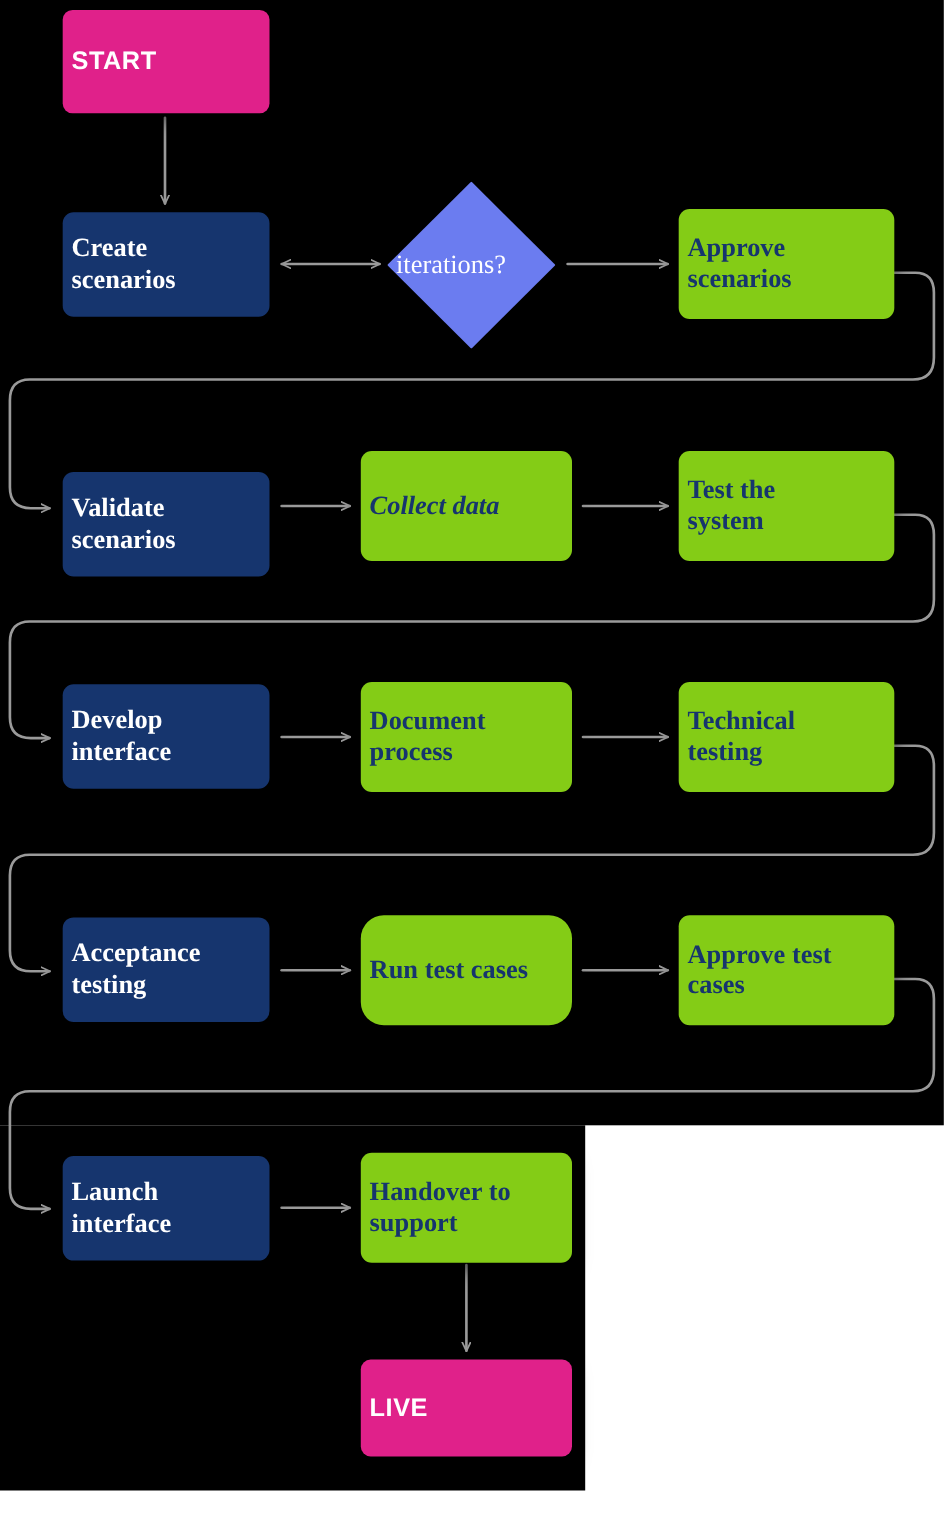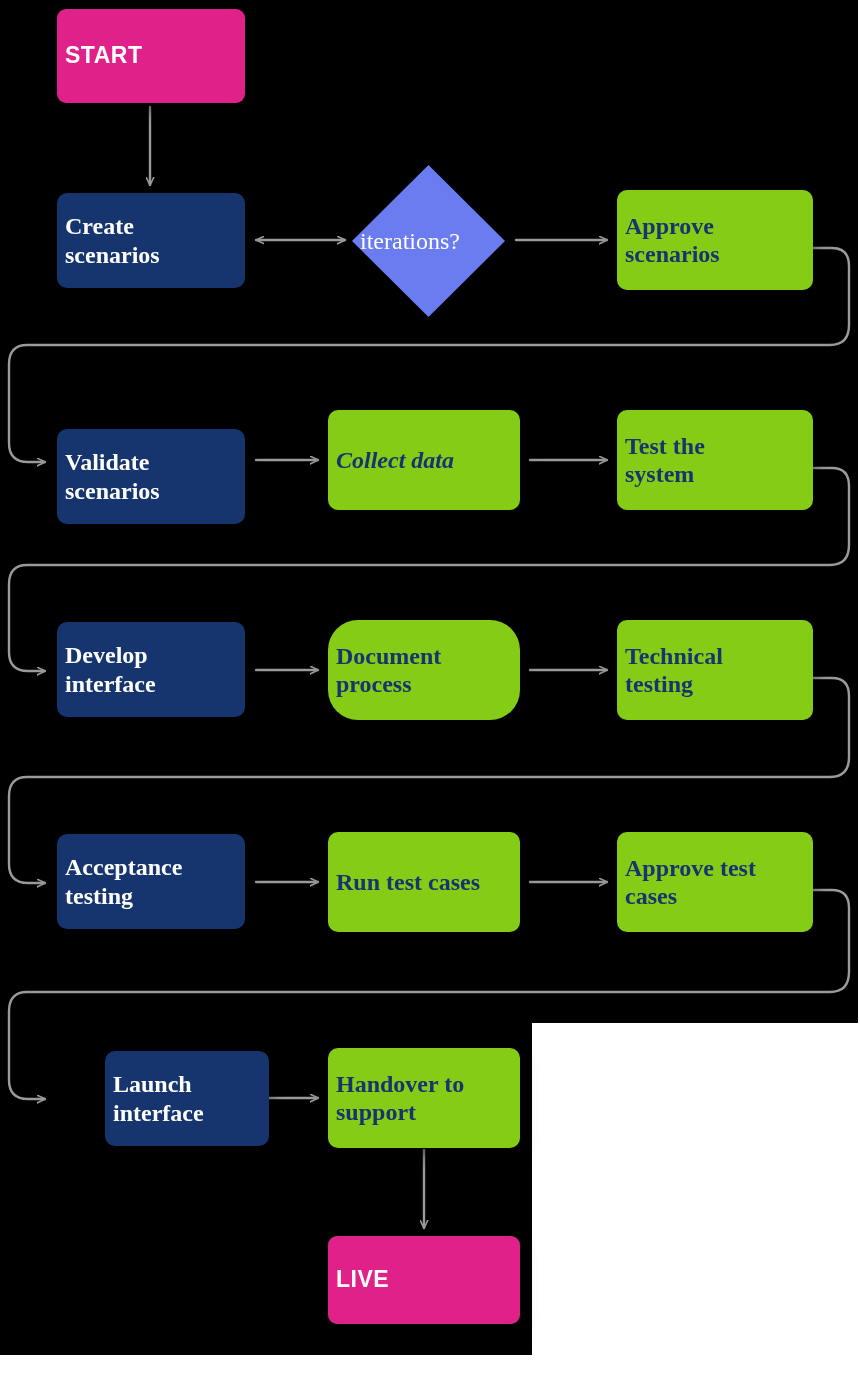--- a/index.html
+++ b/index.html
@@ -169,41 +169,41 @@
   </div>
 
   <div class="node node-plain" style="left:617px; top:410px; width:196px; height:100px;">
     <span class="lbl">Test the<br>system</span>
   </div>
 
   <div class="node node-primary" style="left:57px; top:622px; width:188px; height:95px;">
     <span class="lbl">Develop<br>interface</span>
   </div>
 
-  <div class="node node-plain" style="left:328px; top:620px; width:192px; height:100px;border-radius:30px;">
+  <div class="node node-plain" style="left:328px; top:620px; width:192px; height:100px;">
     <span class="lbl">Document<br>process</span>
   </div>
 
   <div class="node node-plain" style="left:617px; top:620px; width:196px; height:100px;">
     <span class="lbl">Technical<br>testing</span>
   </div>
 
   <div class="node node-primary" style="left:57px; top:834px; width:188px; height:95px;">
     <span class="lbl">Acceptance<br>testing</span>
   </div>
 
-  <div class="node node-plain" style="left:328px; top:832px; width:192px; height:100px;">
+  <div class="node node-plain" style="left:328px; top:832px; width:192px; height:100px;border-radius:21px;">
     <span class="lbl">Run test cases</span>
   </div>
 
   <div class="node node-plain" style="left:617px; top:832px; width:196px; height:100px;">
     <span class="lbl">Approve test<br>cases</span>
   </div>
 
-  <div class="node node-primary" style="left:57px; top:1051px; width:164px; height:95px;margin-left:48px;">
+  <div class="node node-primary" style="left:57px; top:1051px; width:188px; height:95px;">
     <span class="lbl">Launch<br>interface</span>
   </div>
 
   <div class="node node-plain" style="left:328px; top:1048px; width:192px; height:100px;">
     <span class="lbl">Handover to<br>support</span>
   </div>
 
   <div class="node node-terminal" style="left:328px; top:1236px; width:192px; height:88px;">
     <span class="lbl">LIVE</span>
   </div>

